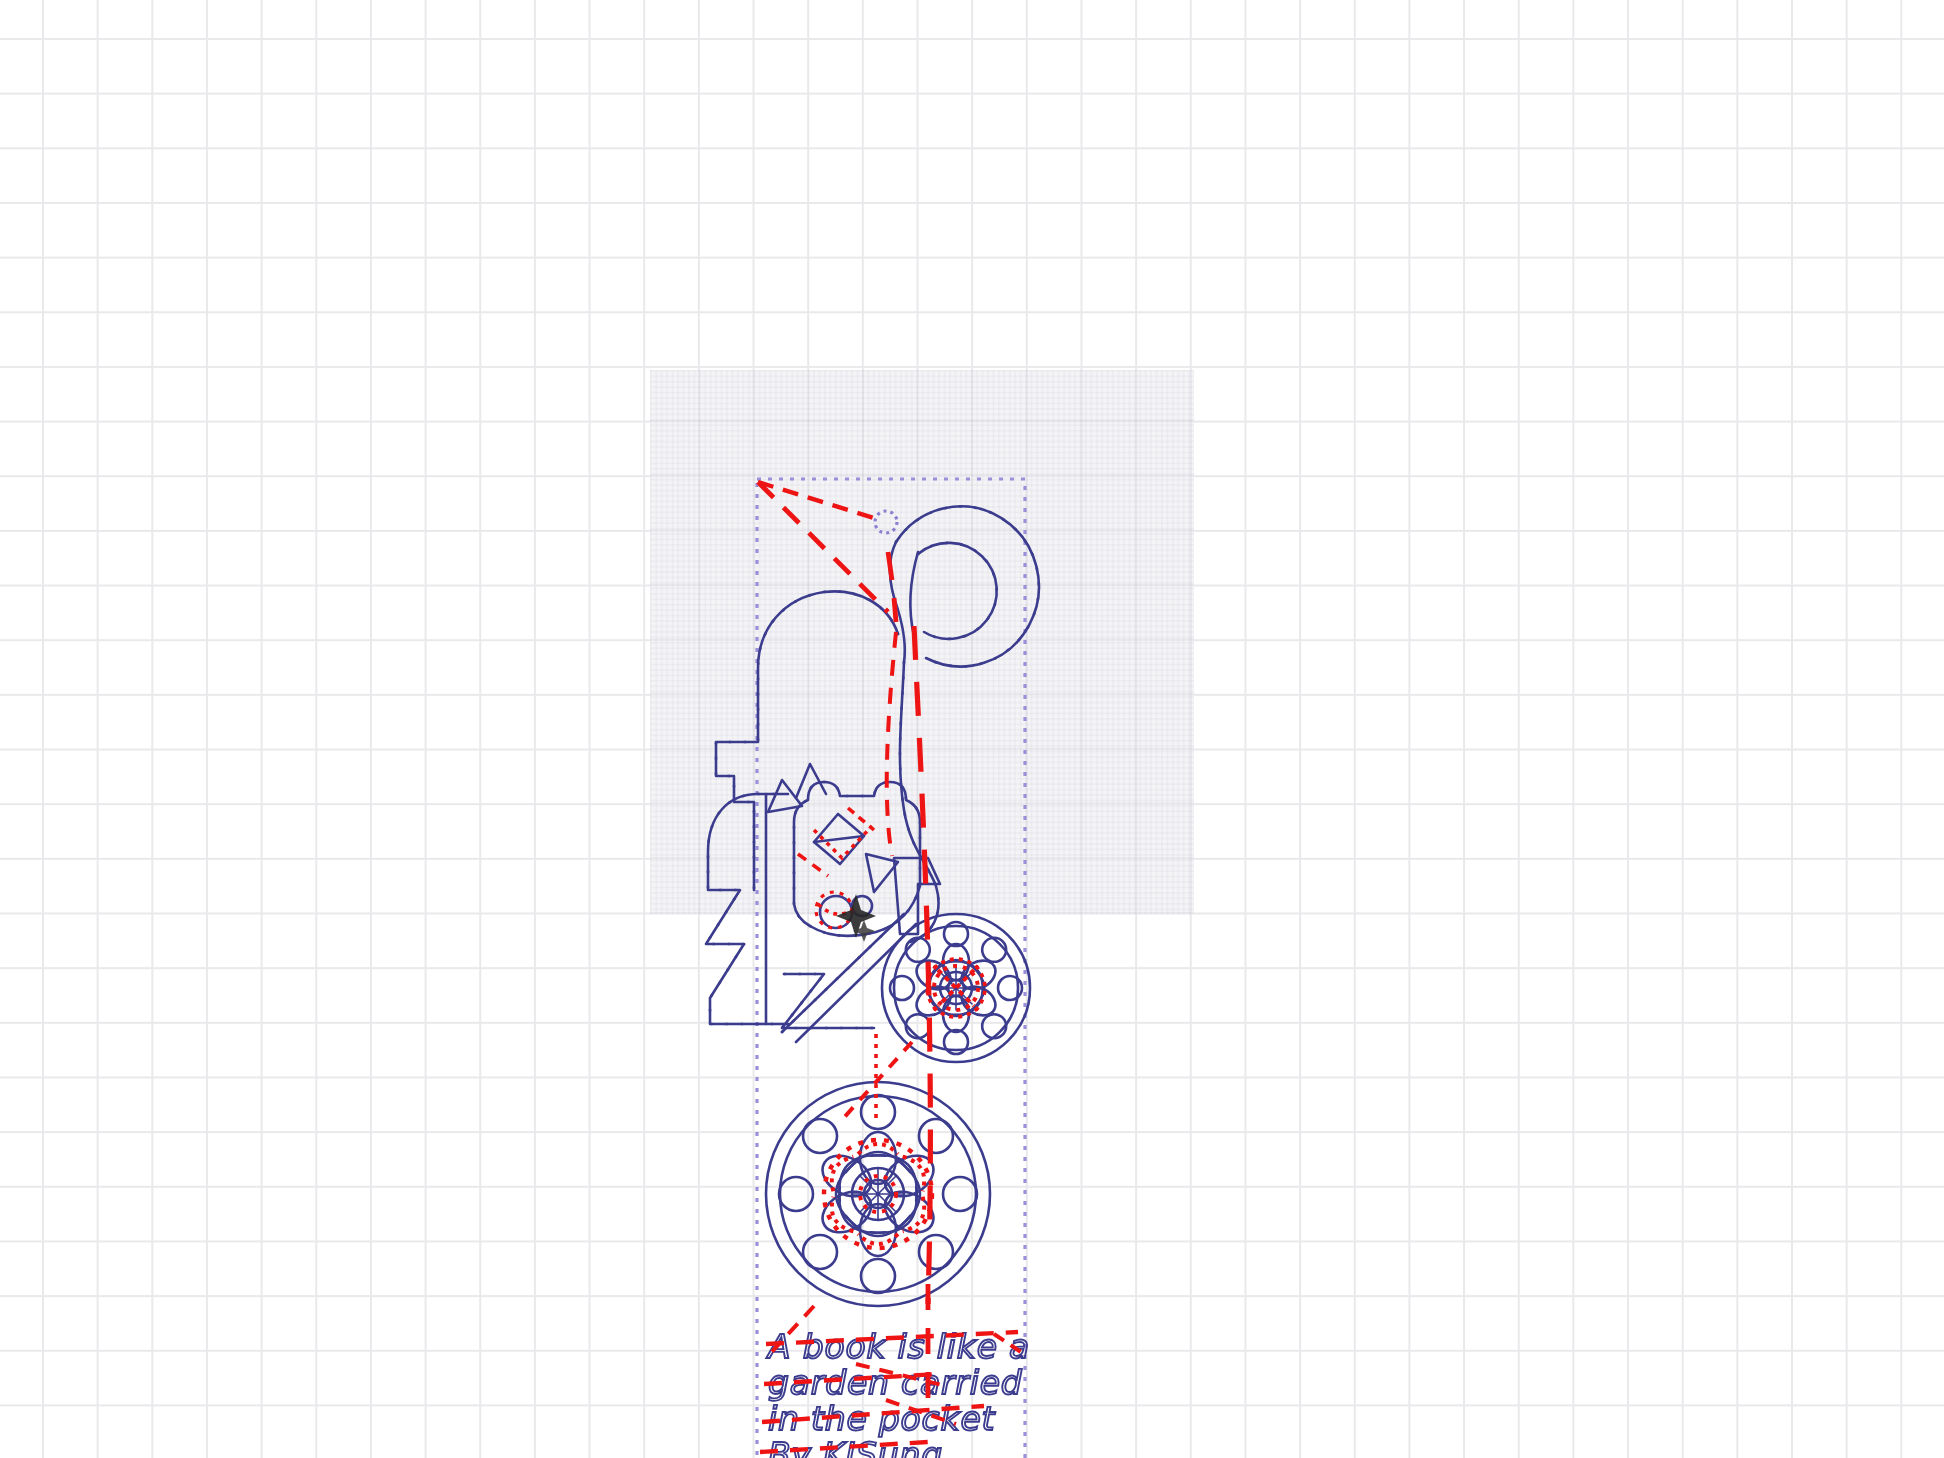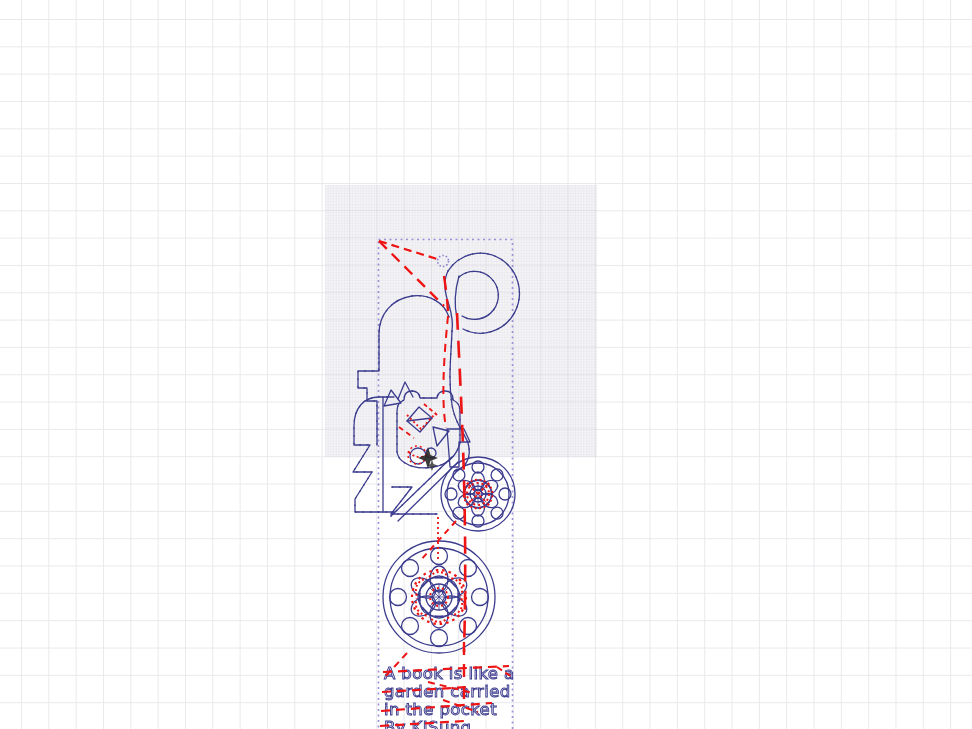--- a/index.html
+++ b/index.html
@@ -7,20 +7,21 @@
     position:relative;
     width:972px;height:729px;
     overflow:hidden;
     background-color:#ffffff;
     background-image:
       linear-gradient(to right, #e9e9ec 1px, transparent 1px),
       linear-gradient(to bottom, #e9e9ec 1px, transparent 1px);
     background-size:27.33px 27.33px;
     background-position:21px 19px;
     font-family:"DejaVu Sans", sans-serif;
+    font-style:italic;
   }
   .material{
     position:absolute;
     left:325px;top:185px;width:272px;height:272px;
     background-color:rgba(243,243,246,0.88);
     background-image:
       linear-gradient(to right, rgba(130,130,150,0.10) 1px, transparent 1px),
       linear-gradient(to bottom, rgba(130,130,150,0.10) 1px, transparent 1px),
       linear-gradient(to right, rgba(130,130,150,0.06) 1px, transparent 1px),
       linear-gradient(to bottom, rgba(130,130,150,0.06) 1px, transparent 1px);

